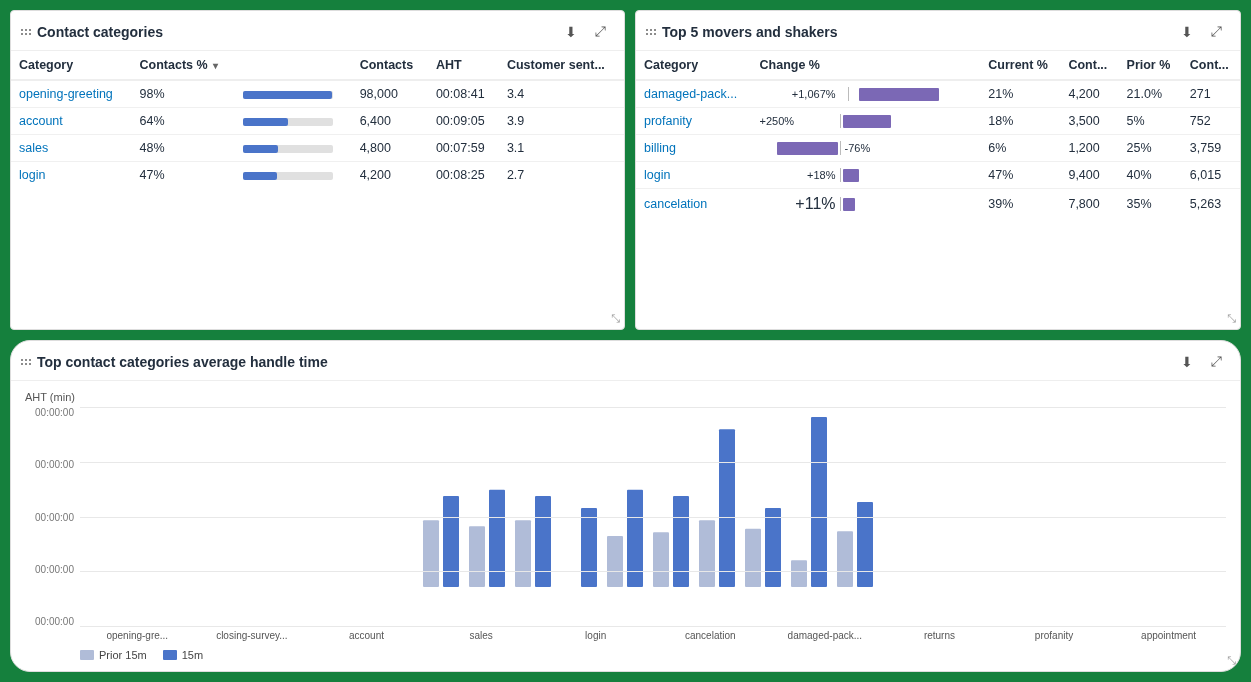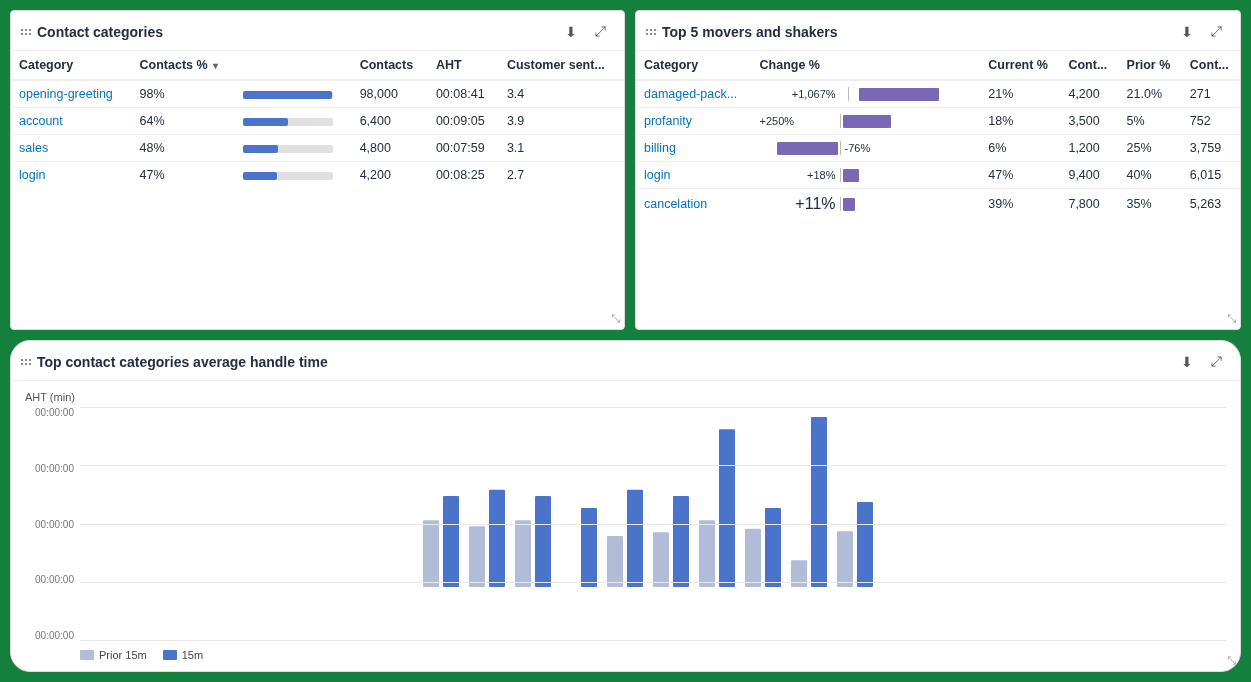--- a/index.html
+++ b/index.html
@@ -434,20 +434,32 @@
                 <rect x="322" y="121.71428571428572" width="16" height="58.285714285714285" fill="#b0bcd8" rx="1"></rect>
                 <rect x="342" y="101.07142857142857" width="16" height="78.92857142857143" fill="#4a74c9" rx="1"></rect>
                 <rect x="368" y="153.28571428571428" width="16" height="26.714285714285715" fill="#b0bcd8" rx="1"></rect>
                 <rect x="388" y="10" width="16" height="170" fill="#4a74c9" rx="1"></rect>
                 <rect x="414" y="124.14285714285714" width="16" height="55.857142857142854" fill="#b0bcd8" rx="1"></rect>
                 <rect x="434" y="95" width="16" height="85" fill="#4a74c9" rx="1"></rect>
               </svg>
           </div>
         </div>
 
+        <div style="display:flex; margin-left:55px;" id="x-axis-labels">
+        <span style="flex: 1 1 0%; text-align: center; font-size: 10px; color: rgb(85, 85, 85); padding-top: 3px;">opening-gre...</span>
+            <span style="flex: 1 1 0%; text-align: center; font-size: 10px; color: rgb(85, 85, 85); padding-top: 3px;">closing-survey...</span>
+            <span style="flex: 1 1 0%; text-align: center; font-size: 10px; color: rgb(85, 85, 85); padding-top: 3px;">account</span>
+            <span style="flex: 1 1 0%; text-align: center; font-size: 10px; color: rgb(85, 85, 85); padding-top: 3px;">sales</span>
+            <span style="flex: 1 1 0%; text-align: center; font-size: 10px; color: rgb(85, 85, 85); padding-top: 3px;">login</span>
+            <span style="flex: 1 1 0%; text-align: center; font-size: 10px; color: rgb(85, 85, 85); padding-top: 3px;">cancelation</span>
+            <span style="flex: 1 1 0%; text-align: center; font-size: 10px; color: rgb(85, 85, 85); padding-top: 3px;">damaged-pack...</span>
+            <span style="flex: 1 1 0%; text-align: center; font-size: 10px; color: rgb(85, 85, 85); padding-top: 3px;">returns</span>
+            <span style="flex: 1 1 0%; text-align: center; font-size: 10px; color: rgb(85, 85, 85); padding-top: 3px;">profanity</span>
+            <span style="flex: 1 1 0%; text-align: center; font-size: 10px; color: rgb(85, 85, 85); padding-top: 3px;">appointment</span>
+          </div>
 
         <div class="legend">
           <div class="legend-item">
             <div class="legend-color" style="background:#b0bcd8;"></div>
             <span>Prior 15m</span>
           </div>
           <div class="legend-item">
             <div class="legend-color" style="background:#4a74c9;"></div>
             <span>15m</span>
           </div>

